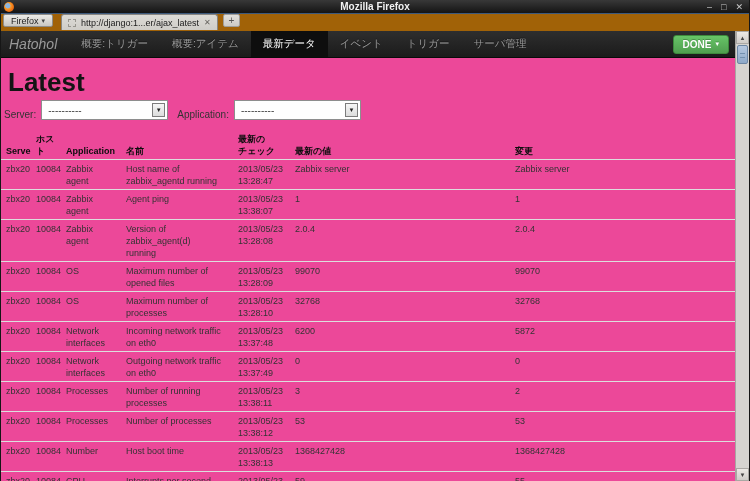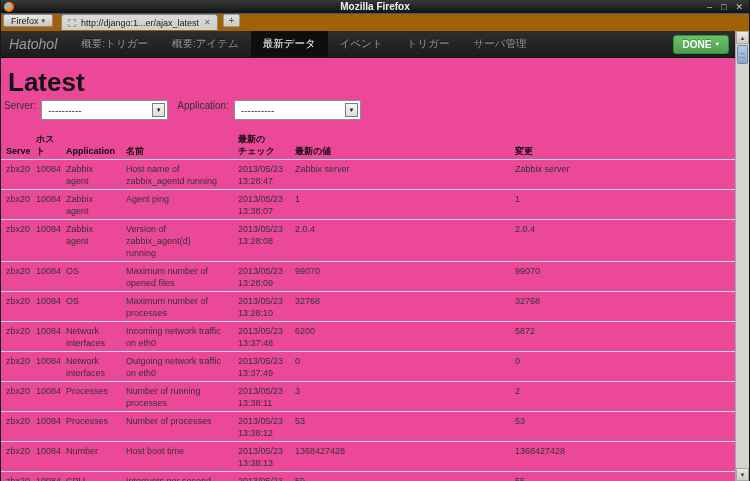--- a/index.html
+++ b/index.html
@@ -51,21 +51,21 @@
   .done-btn { margin:4px 6px 4px auto; align-self:center; height:19px; padding:0 9px;
               border:1px solid #3c8a3c; border-radius:3px;
               background:linear-gradient(var(--done-top,#67c467),var(--done-bottom,#4f9e4f));
               color:#fff; font-size:10px; font-weight:bold; display:flex; align-items:center; gap:4px;
               text-shadow:0 -1px 0 rgba(0,0,0,.25); cursor:pointer; }
   .done-btn .caret { font-size:7px; }
 
   
   .content { flex:1; min-height:0; overflow:hidden; background:#ec4899; }
   h1.page-heading { font-size:26px; font-weight:bold; color:#141414; margin:9px 0 3px 7px; line-height:30px; }
-  .filters { display:flex; align-items:flex-start; margin:3px 0 10px 3px; }
+  .filters { display:flex; align-items:flex-end; margin:3px 0 10px 3px; }
   .filter-label { font-size:10px; color:#333; margin-right:5px; }
   .select { width:127px; height:20px; background:#fff; border:1px solid #8e8e8e;
             display:flex; align-items:center; margin-right:9px; cursor:pointer; }
   .select .sel-val { flex:1; font-size:10px; color:#444; padding-left:6px; white-space:nowrap; overflow:hidden; }
   .sel-btn { width:13px; height:14px; margin:2px; border:1px solid #7c7c7c;
              background:linear-gradient(#f6f6f6,#dcdcdc); display:flex; align-items:center;
              justify-content:center; font-size:6px; color:#222; flex:0 0 auto; }
 
   
   table.data-table { width:100%; border-collapse:collapse; table-layout:fixed; margin-top:2px; }

